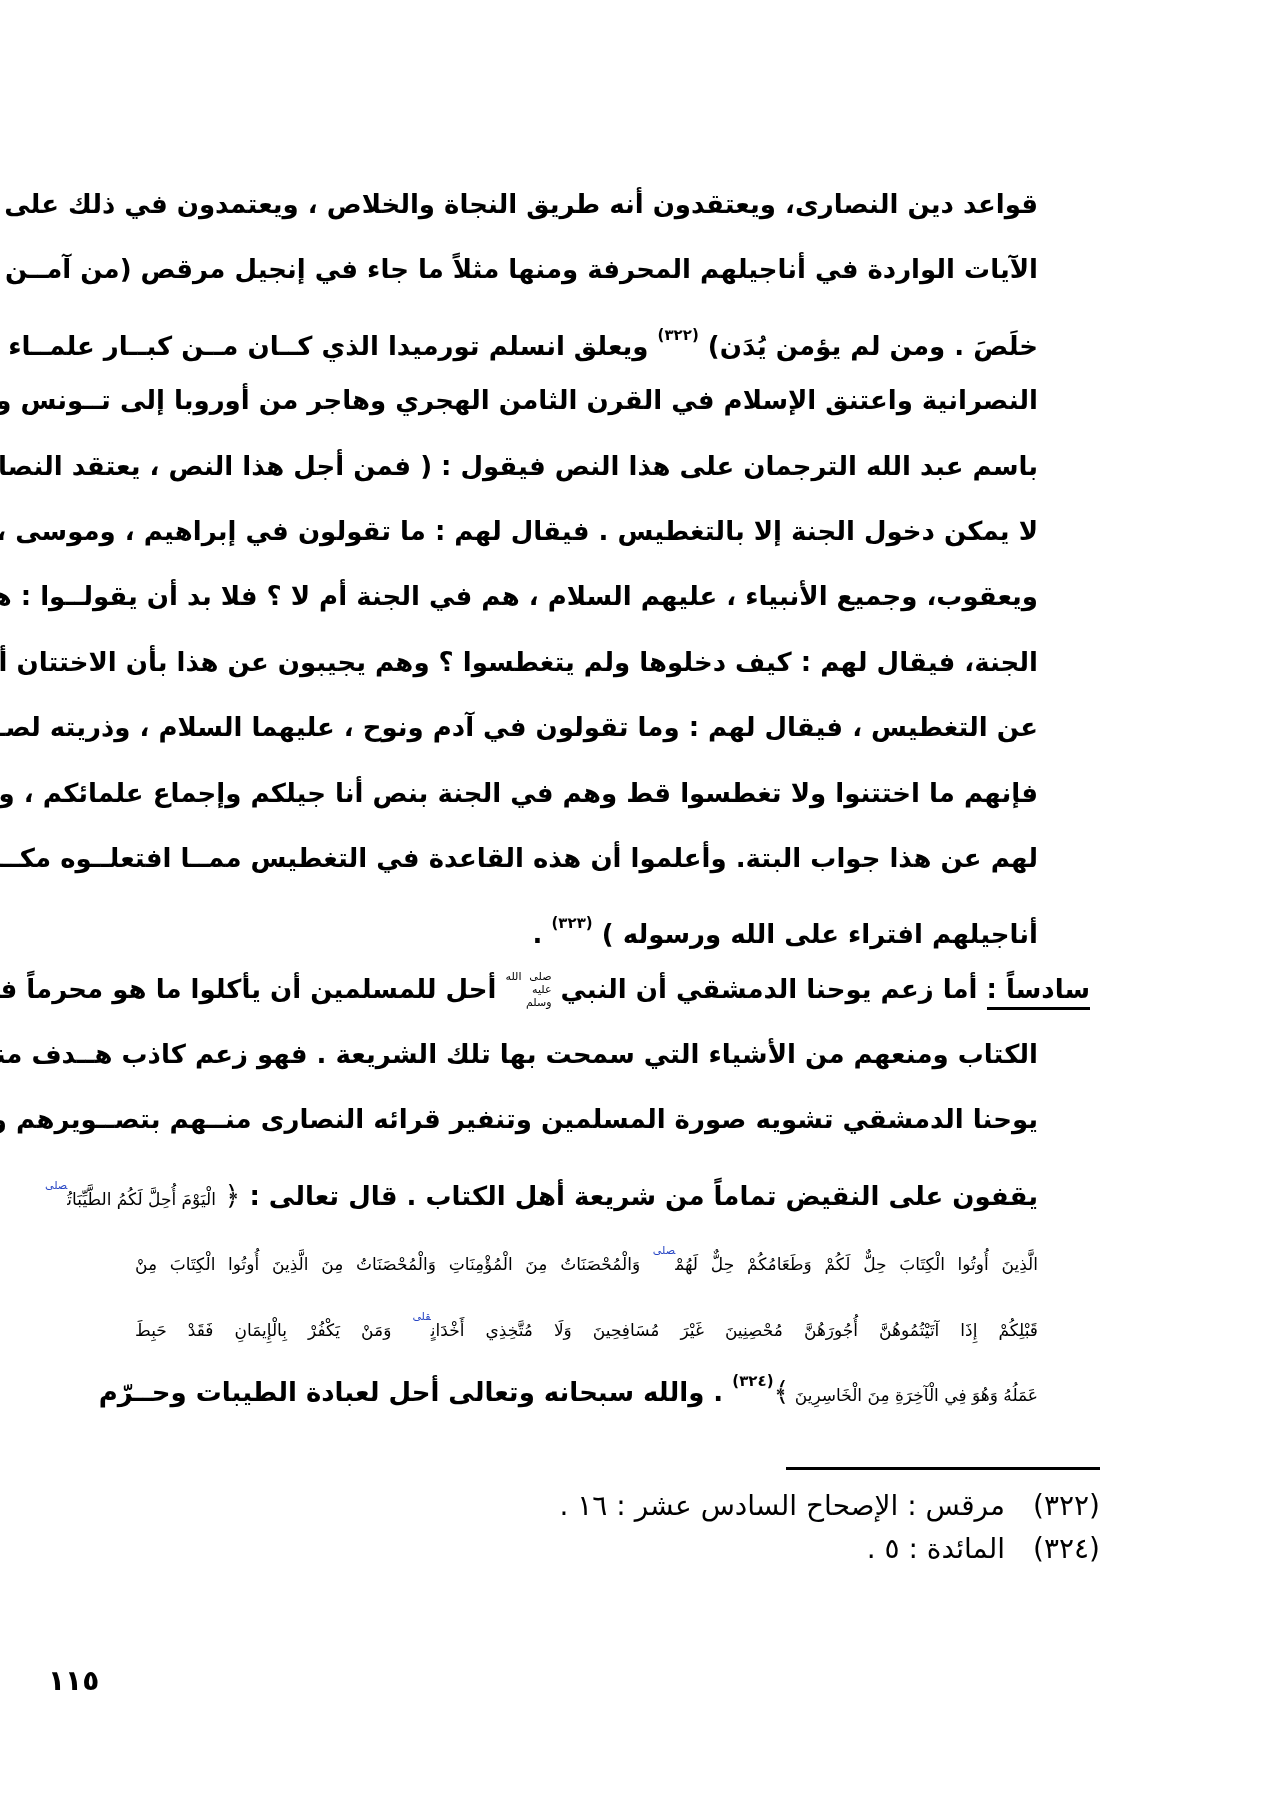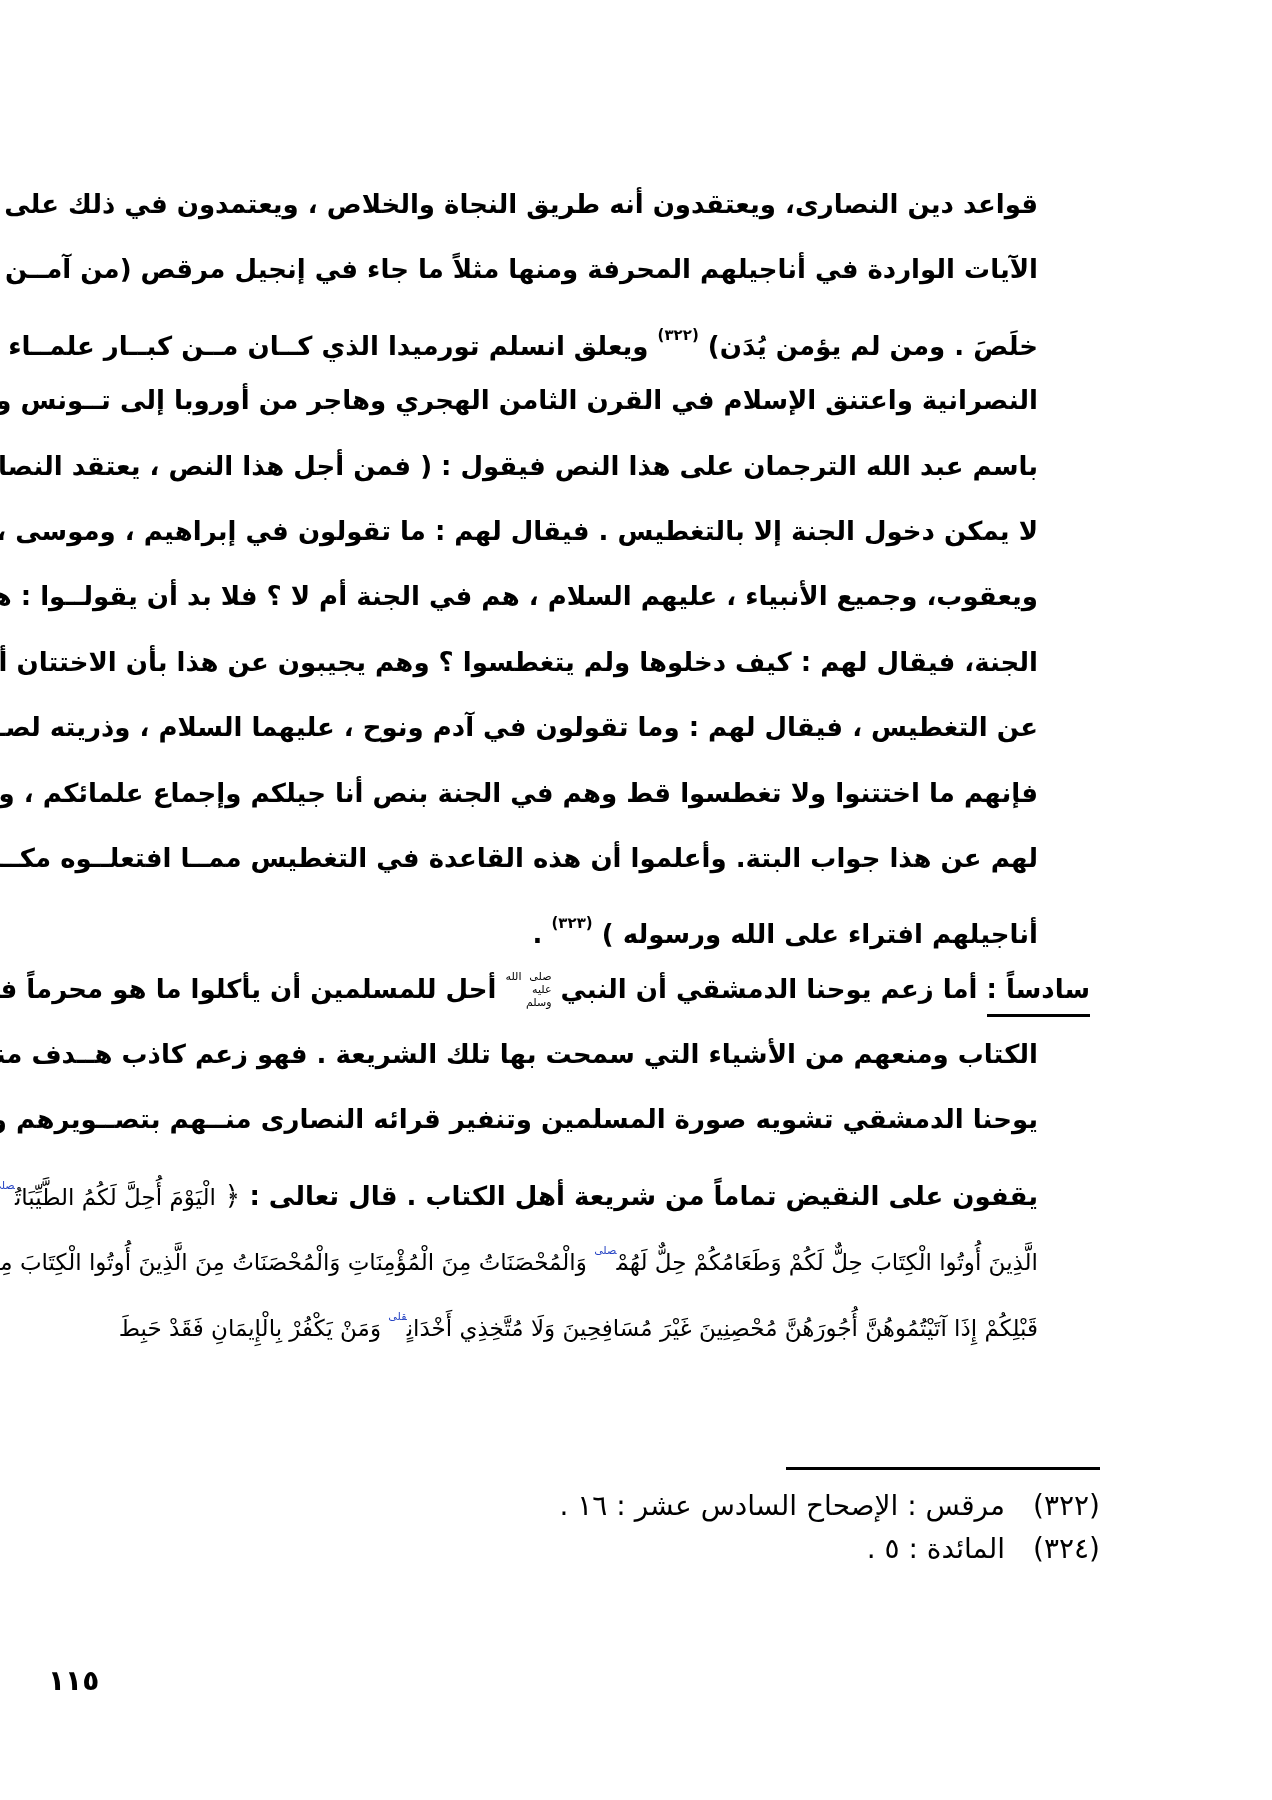--- a/index.html
+++ b/index.html
@@ -37,31 +37,31 @@
   .line.right {
     text-align-last: right;
   }
   .line.outdent {
     margin-left: 0;
     margin-right: -52px; 
   }
   .seg-normal {}
   .seg-underline {
     border-bottom: 3px solid #000;
-    padding-bottom: 10px;
+    padding-bottom: 3px;
   }
   .seg-sup {
     font-size: 15px;
     font-weight: 700;
     vertical-align: 15px;
     letter-spacing: 0.5px;
   }
   .seg-quran {
     font-weight: 400;
-    font-size: 23px;
+    font-size: 17px;
     letter-spacing: -0.5px;
   }
   .seg-bracket {
     font-weight: 400;
     font-size: 27px;
   }
   .seg-mark {
     color: #2745c4;
     font-size: 11px;
     font-weight: 400;
@@ -133,20 +133,21 @@
       <div class="line"><span class="seg-normal">فإنهم ما اختتنوا ولا تغطسوا قط وهم في الجنة بنص أنا جيلكم وإجماع علمائكم ، ولــيس</span></div>
       <div class="line"><span class="seg-normal">لهم عن هذا جواب البتة. وأعلموا أن هذه القاعدة في التغطيس ممــا افتعلــوه مكــذوباً في</span></div>
       <div class="line right"><span class="seg-normal">أناجيلهم افتراء على الله ورسوله ) </span><span class="seg-sup">(٣٢٣)</span><span class="seg-normal"> .</span></div>
       <div class="line outdent"><span class="seg-underline">سادساً :</span><span class="seg-normal"> أما زعم يوحنا الدمشقي أن النبي </span><span class="seg-pbuh">صلى الله
 عليه وسلم</span><span class="seg-normal"> أحل للمسلمين أن يأكلوا ما هو محرماً في شريعة أهل</span></div>
       <div class="line"><span class="seg-normal">الكتاب ومنعهم من الأشياء التي سمحت بها تلك الشريعة . فهو زعم كاذب هــدف منــه</span></div>
       <div class="line"><span class="seg-normal">يوحنا الدمشقي تشويه صورة المسلمين وتنفير قرائه النصارى منــهم بتصــويرهم وكــأنهم</span></div>
       <div class="line"><span class="seg-normal">يقفون على النقيض تماماً من شريعة أهل الكتاب . قال تعالى : </span><span class="seg-bracket">﴿ </span><span class="seg-quran">الْيَوْمَ أُحِلَّ لَكُمُ الطَّيِّبَاتُ</span><span class="seg-mark">صلى</span></div>
       <div class="line"><span class="seg-quran">الَّذِينَ أُوتُوا الْكِتَابَ حِلٌّ لَكُمْ وَطَعَامُكُمْ حِلٌّ لَهُمْ</span><span class="seg-mark">صلى</span><span class="seg-quran"> وَالْمُحْصَنَاتُ مِنَ الْمُؤْمِنَاتِ وَالْمُحْصَنَاتُ مِنَ الَّذِينَ أُوتُوا الْكِتَابَ مِنْ</span></div>
       <div class="line"><span class="seg-quran">قَبْلِكُمْ إِذَا آتَيْتُمُوهُنَّ أُجُورَهُنَّ مُحْصِنِينَ غَيْرَ مُسَافِحِينَ وَلَا مُتَّخِذِي أَخْدَانٍ</span><span class="seg-mark">قلى</span><span class="seg-quran"> وَمَنْ يَكْفُرْ بِالْإِيمَانِ فَقَدْ حَبِطَ</span></div>
+      <div class="line"><span class="seg-quran">عَمَلُهُ وَهُوَ فِي الْآخِرَةِ مِنَ الْخَاسِرِينَ </span><span class="seg-bracket">﴾</span><span class="seg-sup">(٣٢٤)</span><span class="seg-normal"> . والله سبحانه وتعالى أحل لعبادة الطيبات وحــرّم</span></div>
     </div>
 
   <div class="footnotes">
     <div class="fn-rule"></div>
     <div id="footnote-rows">
         <div class="fn-row"><span class="fn-num">(٣٢٢)</span><span class="fn-text">مرقس : الإصحاح السادس عشر : ١٦ .</span></div>
         <div class="fn-row"><span class="fn-num">(٣٢٤)</span><span class="fn-text">المائدة : ٥ .</span></div>
       </div>
   </div>
 

